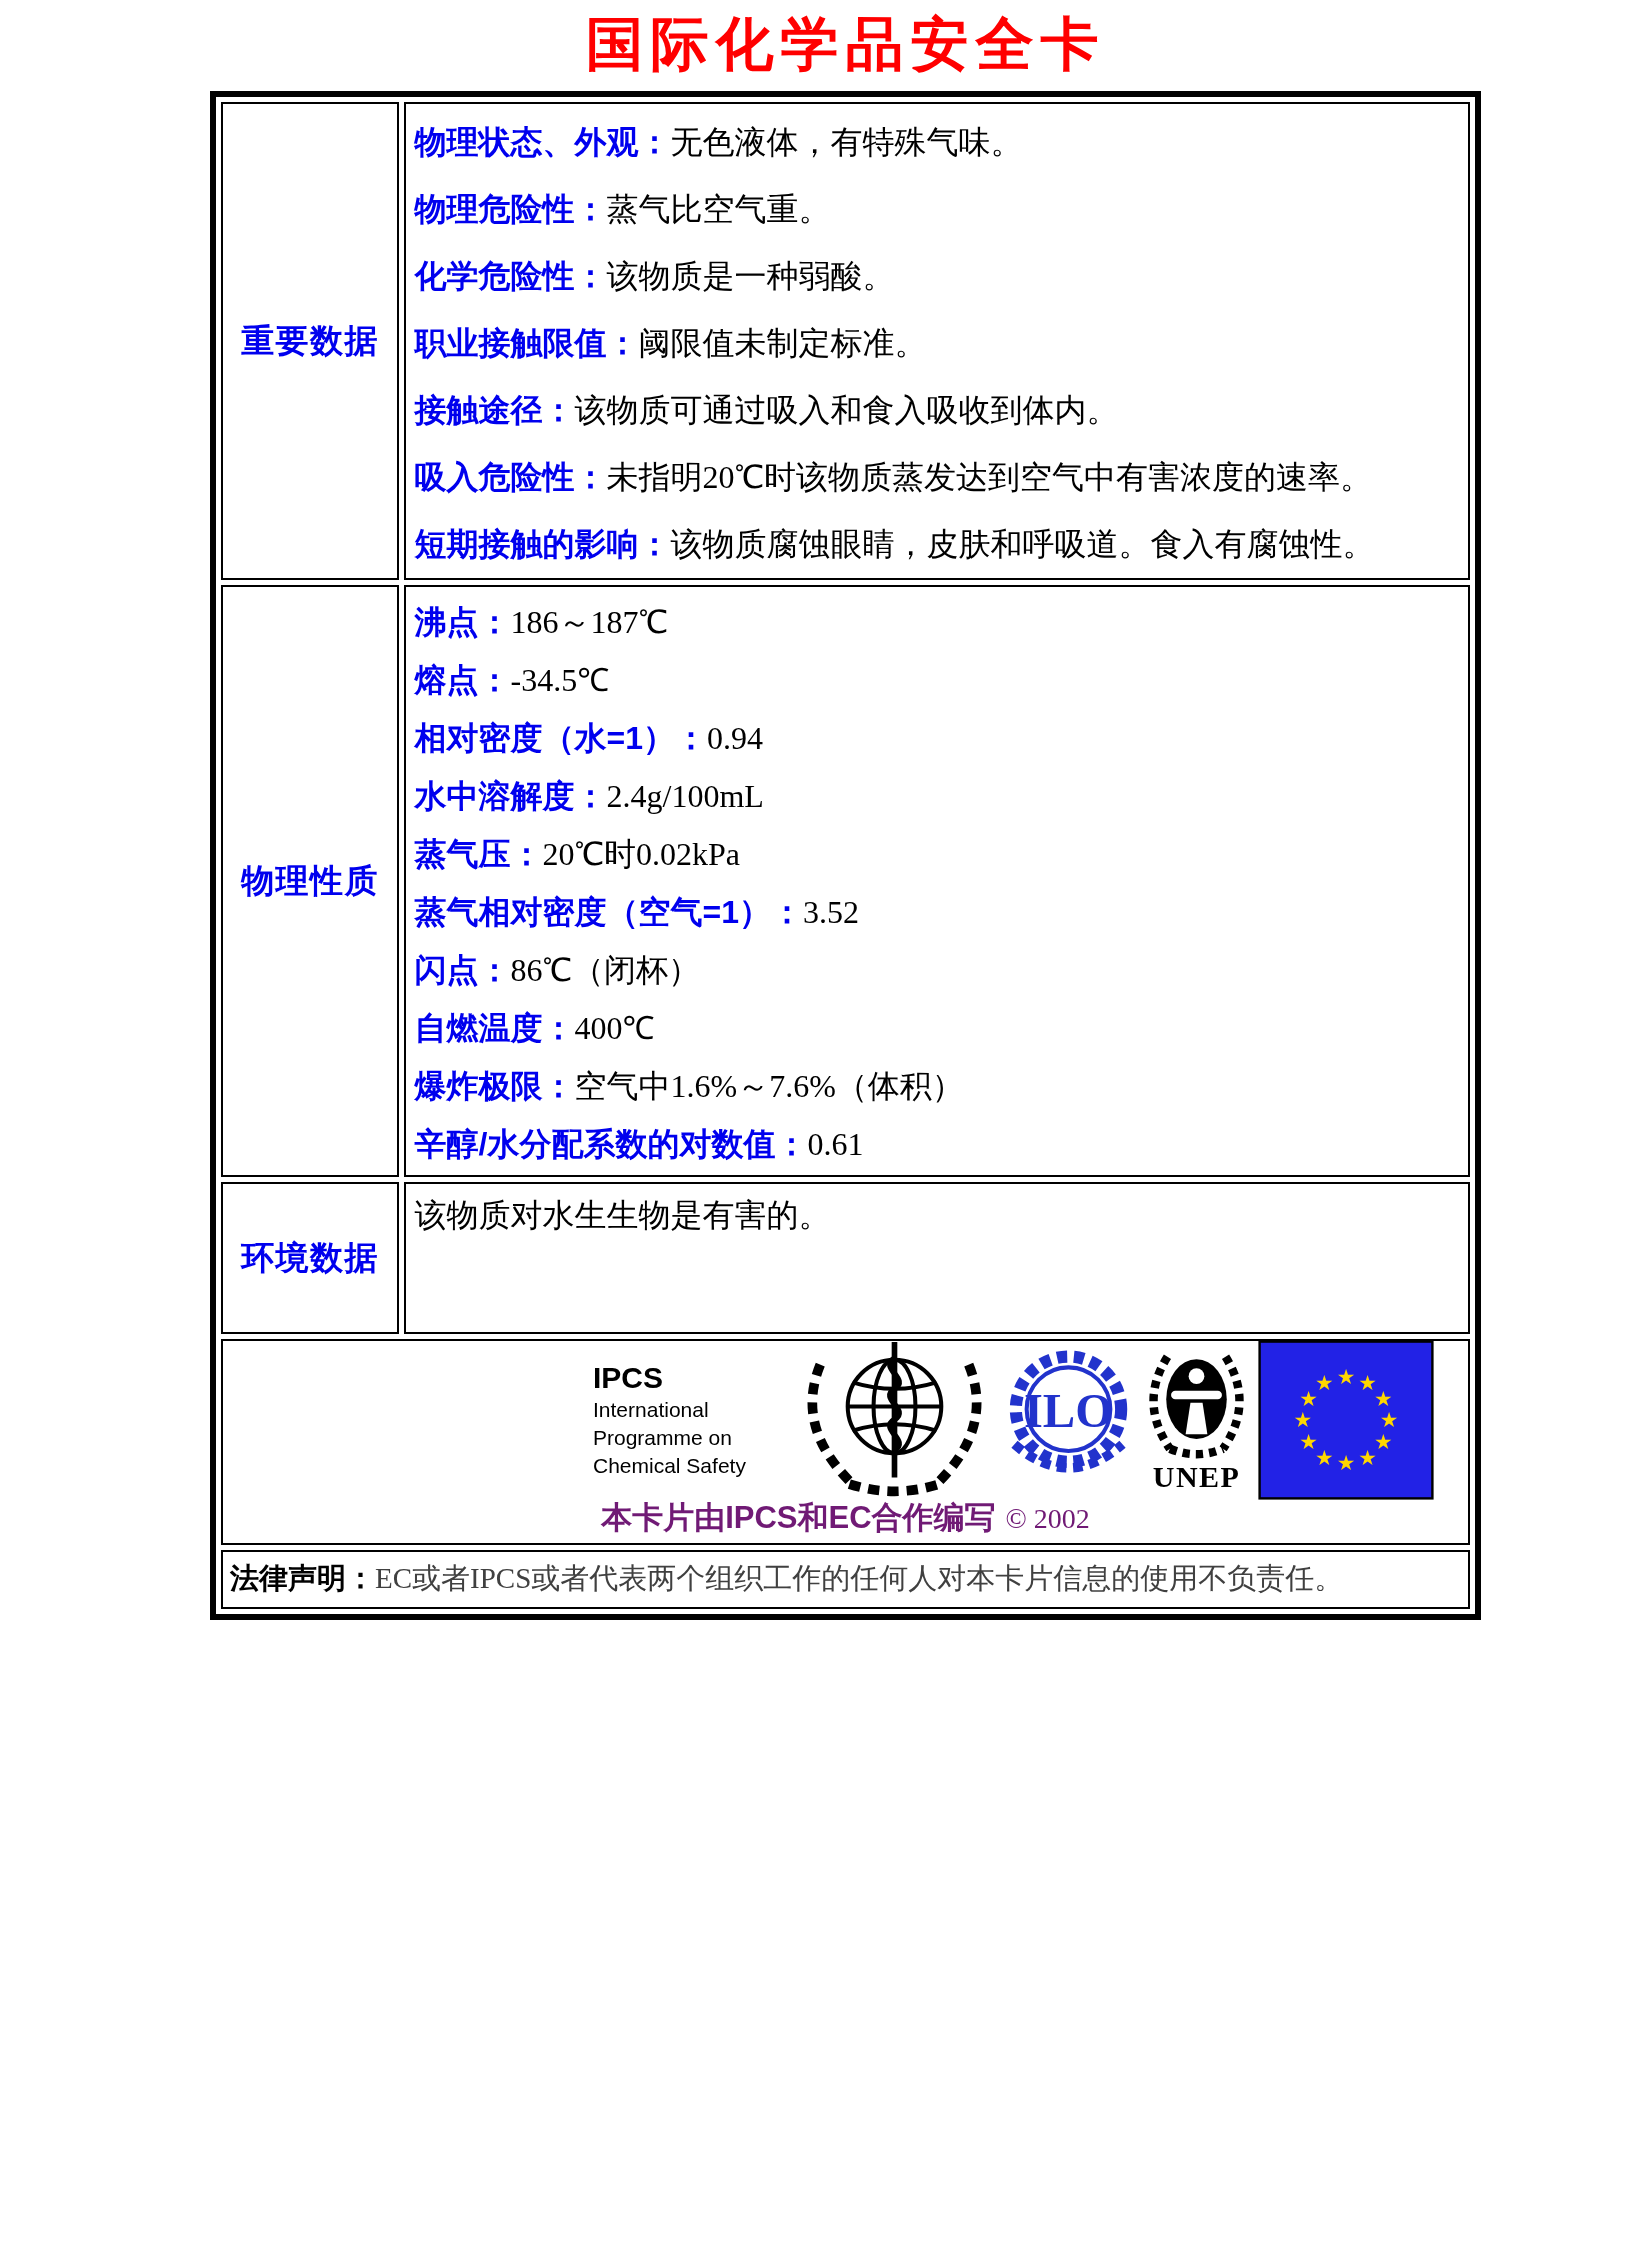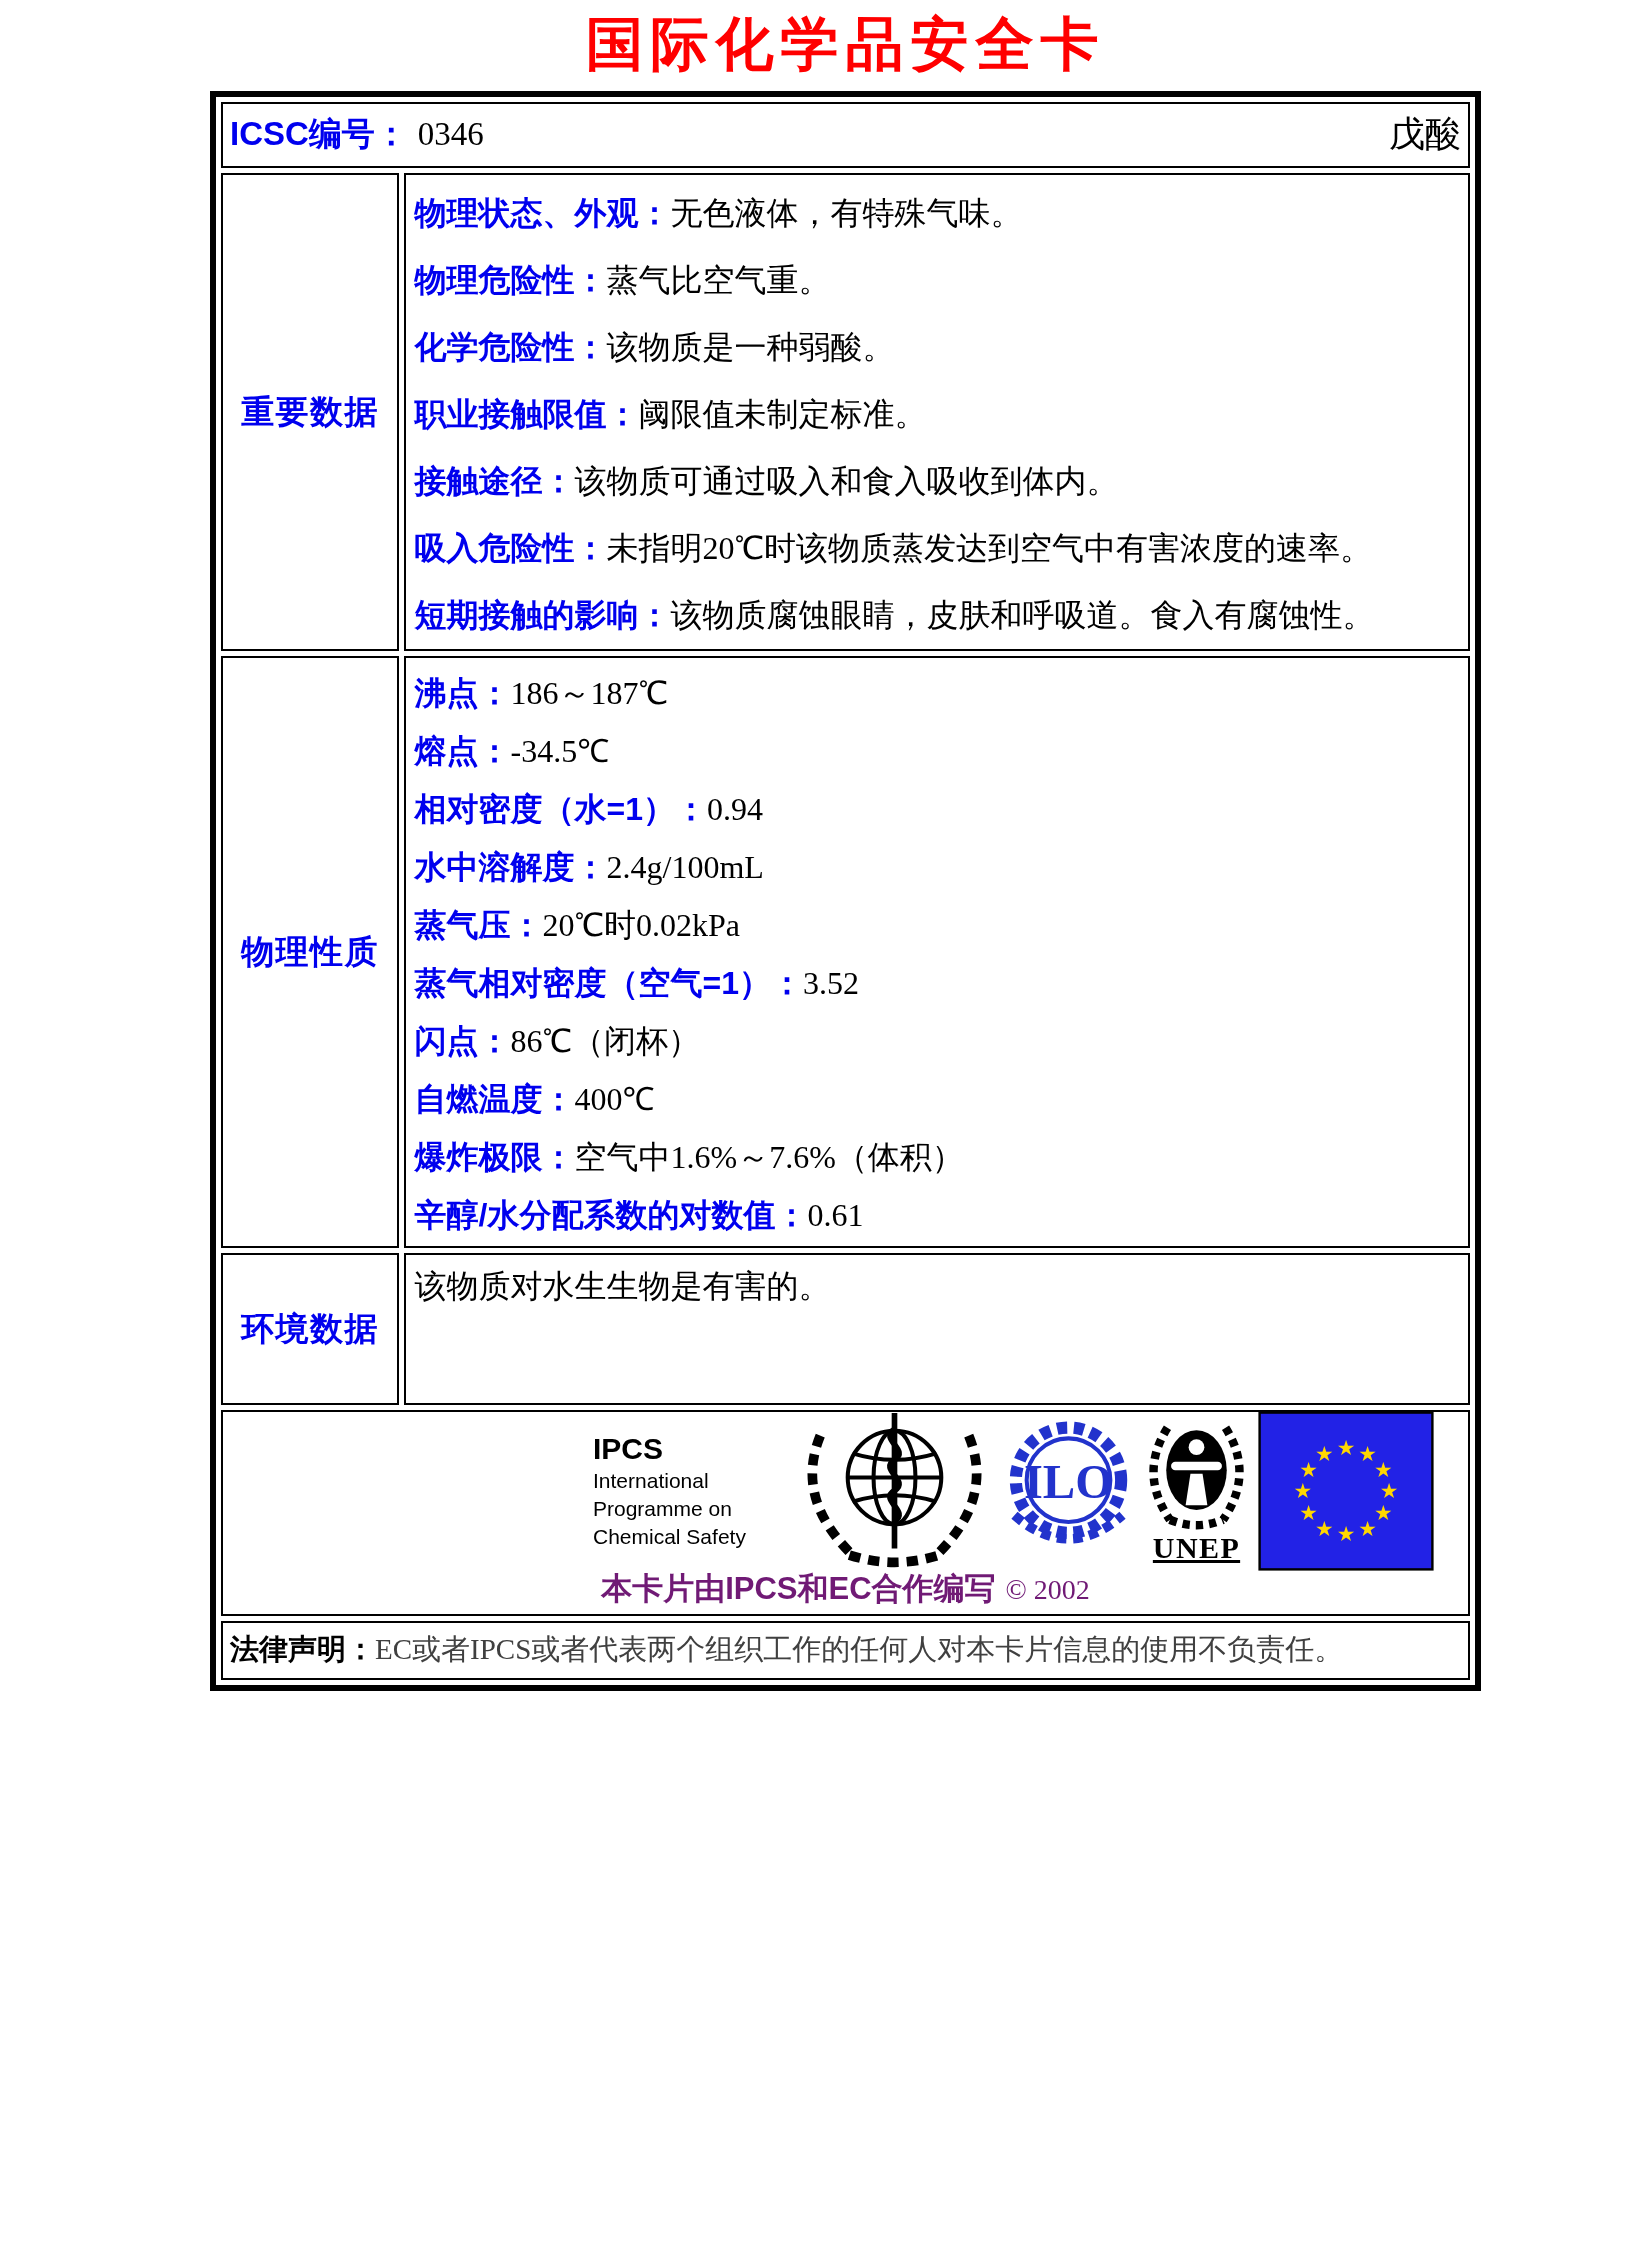--- a/index.html
+++ b/index.html
@@ -46,21 +46,21 @@
 
   .line{white-space:nowrap;}
   .llabel{color:#0000ee;font-family:"Liberation Sans",sans-serif;font-weight:bold;}
   .lvalue{color:#000;}
 
   td.footer-cell{height:195px;padding:4.3px 0 2.8px 0;}
   .logos{display:flex;align-items:center;justify-content:flex-end;padding:0 33px;height:146px;}
   .ipcs-block{width:195px;}
   .ipcs-title{font-family:"Liberation Sans",sans-serif;font-weight:bold;font-size:30px;line-height:36px;}
   .ipcs-sub{font-family:"Liberation Sans",sans-serif;font-size:21px;line-height:28px;}
-  .unep-block{text-align:center;text-decoration:underline;}
+  .unep-block{text-align:center;}
   .unep-text{font-family:"Liberation Serif",serif;font-weight:bold;font-size:30px;line-height:31px;letter-spacing:1.4px;}
   .caption{
     text-align:center;margin-top:4.3px;color:#701a75;
     font-family:"Liberation Sans",sans-serif;font-weight:bold;font-size:31px;
   }
   .caption .copy{font-family:"Liberation Serif",serif;font-weight:normal;font-size:28px;padding-left:10px;}
 
   td.legal-cell{height:55px;vertical-align:middle;padding:0 7px;font-size:29px;white-space:nowrap;}
   .legal-label{font-family:"Liberation Sans",sans-serif;font-weight:bold;color:#000;}
   .legal-text{color:#404040;}
@@ -72,28 +72,20 @@
 
 <div class="page-title">国际化学品安全卡</div>
 
 <table class="card">
   <colgroup>
       <col class="label-col">
       <col>
     </colgroup>
 
   <tbody>
-      <tr>
-    <td class="header-cell" colspan="2">
-      <div class="hrow">
-        <span class="icsc-left"><span class="icsc-label">ICSC编号：</span><span class="icsc-number">0346</span></span>
-        <span class="chem-name">戊酸</span>
-      </div>
-    </td>
-  </tr>
 
   <tr>
     <td class="label-cell">重要数据</td>
     <td class="content-cell sec-important">
       <div class="line"><span class="llabel">物理状态、外观：</span><span class="lvalue">无色液体，有特殊气味。</span></div>
       <div class="line"><span class="llabel">物理危险性：</span><span class="lvalue">蒸气比空气重。</span></div>
       <div class="line"><span class="llabel">化学危险性：</span><span class="lvalue">该物质是一种弱酸。</span></div>
       <div class="line"><span class="llabel">职业接触限值：</span><span class="lvalue">阈限值未制定标准。</span></div>
       <div class="line"><span class="llabel">接触途径：</span><span class="lvalue">该物质可通过吸入和食入吸收到体内。</span></div>
       <div class="line"><span class="llabel">吸入危险性：</span><span class="lvalue">未指明20℃时该物质蒸发达到空气中有害浓度的速率。</span></div>

